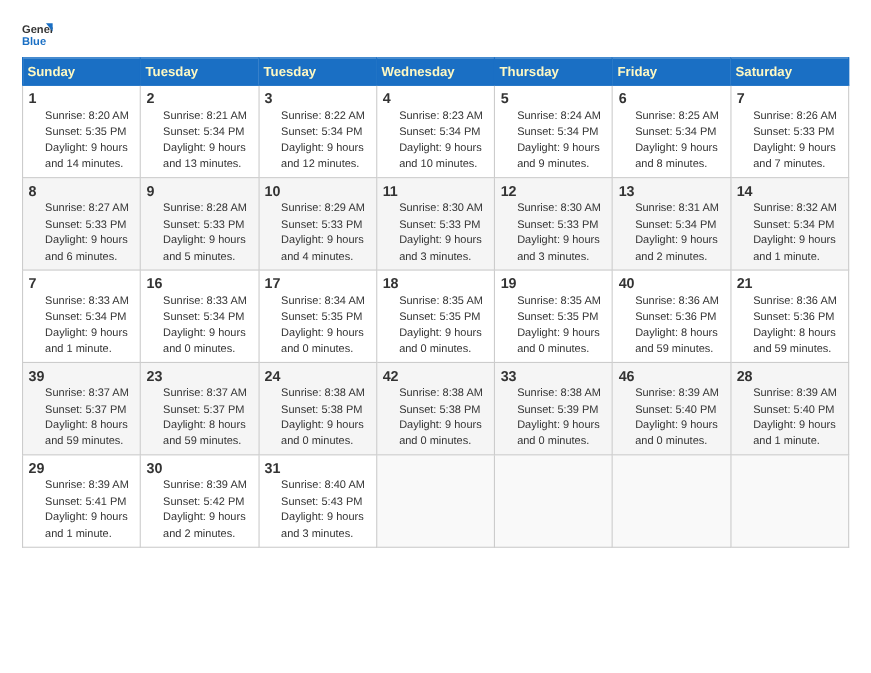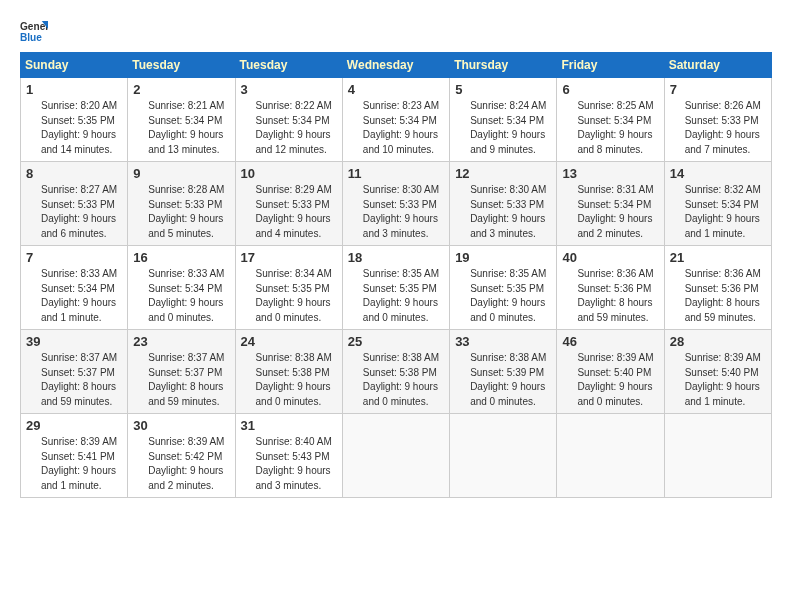--- a/index.html
+++ b/index.html
@@ -220,21 +220,21 @@
           </td>
           <td>
             <span class="day-num">23</span>
             <div class="day-info">Sunrise: 8:37 AM<br>Sunset: 5:37 PM<br>Daylight: 8 hours and 59 minutes.</div>
           </td>
           <td>
             <span class="day-num">24</span>
             <div class="day-info">Sunrise: 8:38 AM<br>Sunset: 5:38 PM<br>Daylight: 9 hours and 0 minutes.</div>
           </td>
           <td>
-            <span class="day-num">25</span>
+            <span class="day-num">42</span>
             <div class="day-info">Sunrise: 8:38 AM<br>Sunset: 5:38 PM<br>Daylight: 9 hours and 0 minutes.</div>
           </td>
           <td>
             <span class="day-num">33</span>
             <div class="day-info">Sunrise: 8:38 AM<br>Sunset: 5:39 PM<br>Daylight: 9 hours and 0 minutes.</div>
           </td>
           <td>
             <span class="day-num">46</span>
             <div class="day-info">Sunrise: 8:39 AM<br>Sunset: 5:40 PM<br>Daylight: 9 hours and 0 minutes.</div>
           </td>

